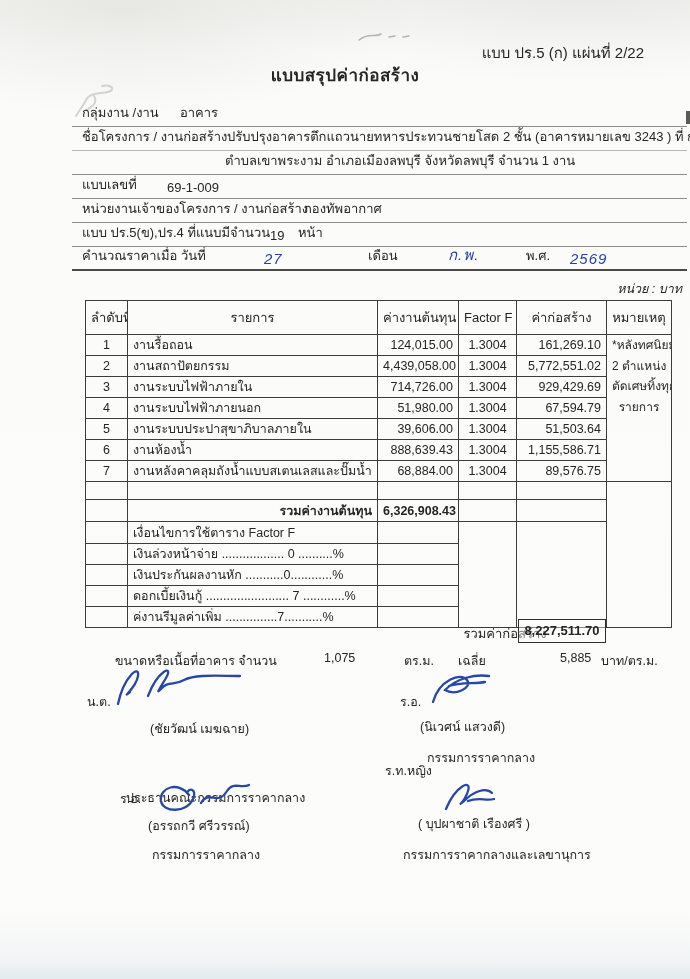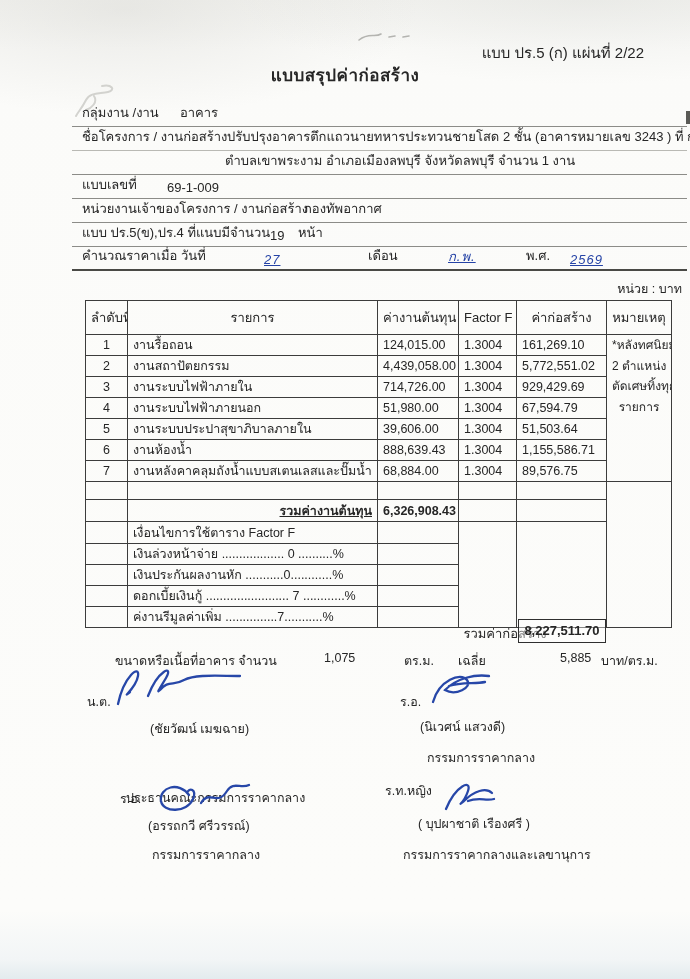--- a/index.html
+++ b/index.html
@@ -19,43 +19,43 @@
   .doc-title { position:absolute; top:61px; left:0; width:100%; text-align:center;
                font-size:17px; font-weight:bold; letter-spacing:.5px; }
 
   
   .fields { position:absolute; top:103px; left:72px; width:615px; font-size:13px; }
   .frow { position:relative; height:24px; border-bottom:1px solid #8c8c88; }
   .frow.norule { border-bottom:1px solid #b9b9b4; }
   .frow.dark { border-bottom:2px solid #4a4a46; }
   .frow span { position:absolute; bottom:3px; white-space:nowrap; }
   .lab { left:10px; }
-  .hw { color:#2543a6; font-style:italic; font-size:13px; letter-spacing:1px; bottom:2px !important;text-decoration:underline; }
-
-  .unit-note { position:absolute; top:279px; right:8px; font-size:12.5px; }
+  .hw { color:#2543a6; font-style:italic; font-size:15px; letter-spacing:1px; bottom:2px !important; }
+
+  .unit-note { position:absolute; top:279px; right:8px; font-size:12.5px;font-style:italic; }
 
   
   table.cost { position:absolute; top:300px; left:85px; width:586px;
                border-collapse:collapse; table-layout:fixed; font-size:12.5px; }
   table.cost th, table.cost td { border:1px solid #3c3c3c; padding:0 5px; overflow:hidden; white-space:nowrap; }
   table.cost th { font-weight:normal; text-align:center; font-size:13px; }
   tr.hrow  { height:34px; }
   tr.irow  { height:21px; }
   tr.blankrow { height:18px; }
   tr.totalrow { height:22px; }
   tr.condtitle { height:22px; }
   tr.condrow { height:19px; }
   .c-no { text-align:center; }
-  .c-cost, .c-build { }
-  .c-factor { }
+  .c-cost, .c-build { text-align:right; }
+  .c-factor { text-align:center; }
   .c-note { vertical-align:top; text-align:center; font-size:12px; padding-top:2px; }
   .c-note div { line-height:20.5px; white-space:nowrap; }
   .vonly { border-top:none !important; border-bottom:none !important; }
   .bline { border-bottom:1px solid #3c3c3c !important; }
-  .total-label { text-align:right; font-weight:bold;text-decoration:underline; }
+  .total-label { text-align:right; font-weight:bold; }
   .total-val { font-weight:bold; }
   .condtext { font-size:12.5px; }
 
   
   .grand { position:absolute; top:619px; left:85px; width:586px; height:24px; }
   .grand-label { position:absolute; left:330px; top:4px; width:180px; text-align:center; font-size:13px; }
   .grand-box { position:absolute; left:433px; top:0; width:88px; height:24px;
                border:1.5px solid #2f2f2f; text-align:center; line-height:21px;
                font-weight:bold; font-size:13px; background:rgba(255,255,255,.4); }
 
@@ -294,18 +294,18 @@
     </svg>
     <span class="sig-text" style="left:120px;top:789px">ร.อ.</span>
     <span class="sig-text" style="left:148px;top:816px">(อรรถกวี  ศรีวรรณ์)</span>
     <span class="sig-text" style="left:152px;top:845px">กรรมการราคากลาง</span>
   </div>
 
   <div>
     <svg class="sig-svg" style="left:438px;top:775px" width="64" height="42" viewBox="0 0 64 42">
       <path d="M8,34 C18,10 34,4 30,16 C26,28 18,32 26,26 C36,16 48,12 54,18 M30,26 C40,22 48,26 56,24"></path>
     </svg>
-    <span class="sig-text" style="left:385px;top:781px">ร.ท.หญิง</span>
+    <span class="sig-text" style="left:385px;top:761px">ร.ท.หญิง</span>
     <span class="sig-text" style="left:418px;top:814px">( บุปผาชาติ  เรืองศรี )</span>
     <span class="sig-text" style="left:403px;top:845px">กรรมการราคากลางและเลขานุการ</span>
   </div>
 
 </div>
 
 </body></html>

